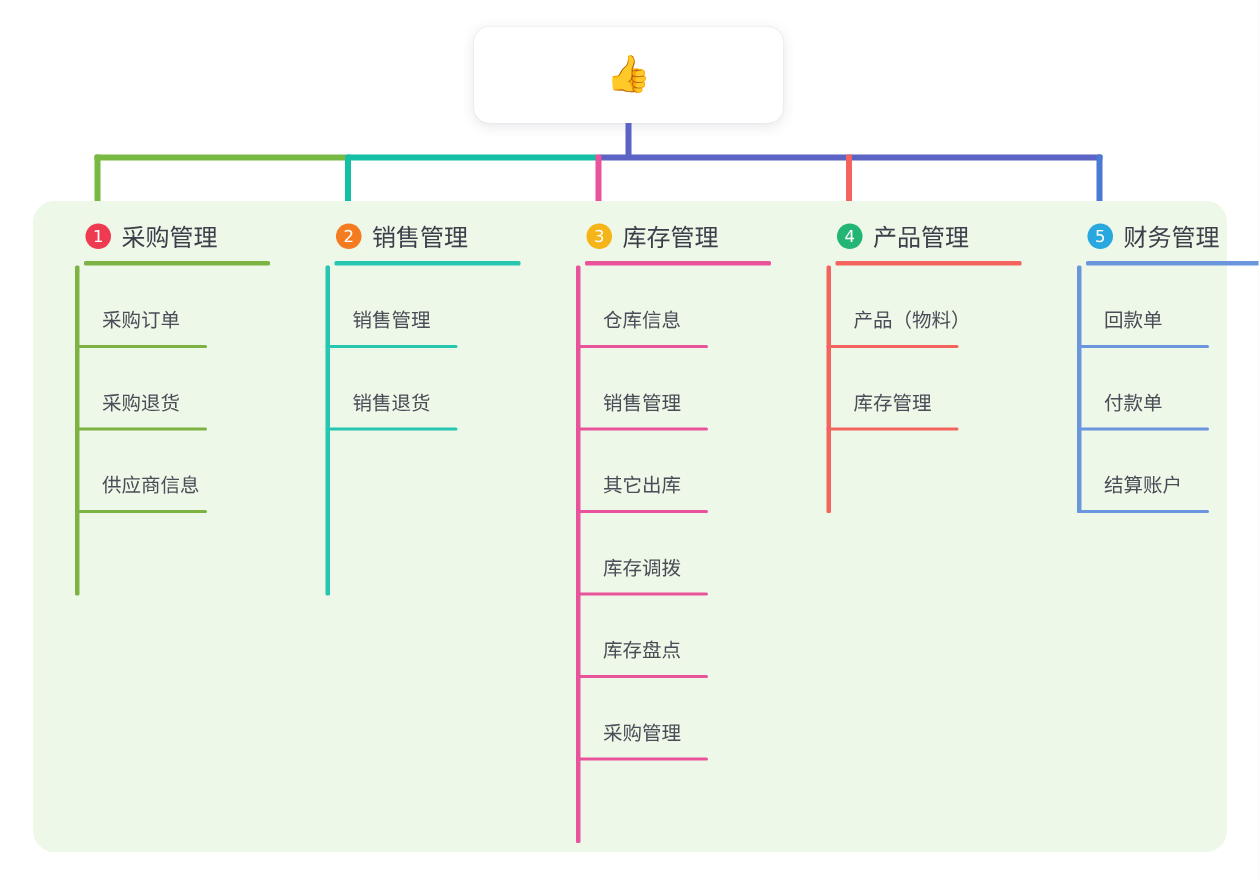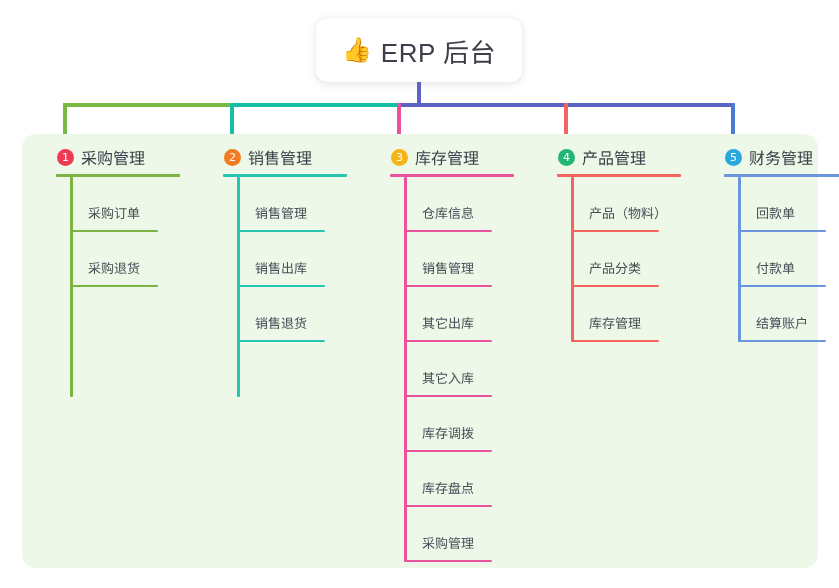--- a/index.html
+++ b/index.html
@@ -126,21 +126,21 @@
     height: 3px;
     width: 124px;
     margin-left: 14px;
     margin-top: 4px;
     border-radius: 1px;
   }
 
   
   .leaves {
     position: relative;
-    margin-left: 28px;
+    margin-left: 8px;
     padding-top: 0;
   }
   .spine {
     position: absolute;
     left: 0;
     top: 0;
     width: 3px;
     border-radius: 1px;
   }
   .leaf {
@@ -166,21 +166,20 @@
     border-radius: 1px;
   }
 </style>
 </head>
 <body>
 
 <div id="mindmap">
 
   <div class="root-node">
     <span class="root-emoji">👍</span>
-    <span class="root-title">ERP 后台</span>
   </div>
 
   <div class="stem-root"></div>
 
   <div id="connector-layer">
       <div class="bus-seg" style="left: 63px; width: 168px; background: rgb(119, 185, 67);"></div>
       <div class="bus-seg" style="left: 231px; width: 168px; background: rgb(21, 191, 165);"></div>
       <div class="bus-seg" style="left: 399px; width: 336px; background: rgb(91, 99, 196);"></div>
       <div class="drop" style="left: 63px; background: rgb(119, 185, 67);"></div>
       <div class="drop" style="left: 230px; background: rgb(21, 191, 165);"></div>
@@ -201,39 +200,39 @@
         <div class="leaves">
           <div class="spine" style="background: rgb(124, 179, 66); height: 220px;"></div>
           <div class="leaf">
             <span class="leaf-label">采购订单</span>
             <div class="leaf-rule" style="background: rgb(124, 179, 66);"></div>
           </div>
           <div class="leaf">
             <span class="leaf-label">采购退货</span>
             <div class="leaf-rule" style="background: rgb(124, 179, 66);"></div>
           </div>
+          <div class="leaf">
+            <span class="leaf-label">供应商信息</span>
+            <div class="leaf-rule" style="background: rgb(124, 179, 66);"></div>
+          </div>
         </div>
       </div>
       <div class="branch" style="left: 187px;">
         <div class="branch-header">
           <span class="badge" style="background: rgb(244, 123, 32);">2</span>
           <span class="branch-title">销售管理</span>
         </div>
         <div class="branch-rule" style="background: rgb(38, 198, 176);"></div>
         <div class="leaves">
           <div class="spine" style="background: rgb(38, 198, 176); height: 220px;"></div>
           <div class="leaf">
             <span class="leaf-label">销售管理</span>
             <div class="leaf-rule" style="background: rgb(38, 198, 176);"></div>
           </div>
           <div class="leaf">
-            <span class="leaf-label">销售出库</span>
-            <div class="leaf-rule" style="background: rgb(38, 198, 176);"></div>
-          </div>
-          <div class="leaf">
             <span class="leaf-label">销售退货</span>
             <div class="leaf-rule" style="background: rgb(38, 198, 176);"></div>
           </div>
         </div>
       </div>
       <div class="branch" style="left: 354px;">
         <div class="branch-header">
           <span class="badge" style="background: rgb(245, 180, 23);">3</span>
           <span class="branch-title">库存管理</span>
         </div>
@@ -246,24 +245,20 @@
           </div>
           <div class="leaf">
             <span class="leaf-label">销售管理</span>
             <div class="leaf-rule" style="background: rgb(233, 83, 156);"></div>
           </div>
           <div class="leaf">
             <span class="leaf-label">其它出库</span>
             <div class="leaf-rule" style="background: rgb(233, 83, 156);"></div>
           </div>
           <div class="leaf">
-            <span class="leaf-label">其它入库</span>
-            <div class="leaf-rule" style="background: rgb(233, 83, 156);"></div>
-          </div>
-          <div class="leaf">
             <span class="leaf-label">库存调拨</span>
             <div class="leaf-rule" style="background: rgb(233, 83, 156);"></div>
           </div>
           <div class="leaf">
             <span class="leaf-label">库存盘点</span>
             <div class="leaf-rule" style="background: rgb(233, 83, 156);"></div>
           </div>
           <div class="leaf">
             <span class="leaf-label">采购管理</span>
             <div class="leaf-rule" style="background: rgb(233, 83, 156);"></div>
@@ -276,24 +271,20 @@
           <span class="branch-title">产品管理</span>
         </div>
         <div class="branch-rule" style="background: rgb(244, 100, 95);"></div>
         <div class="leaves">
           <div class="spine" style="background: rgb(244, 100, 95); height: 165px;"></div>
           <div class="leaf">
             <span class="leaf-label">产品（物料）</span>
             <div class="leaf-rule" style="background: rgb(244, 100, 95);"></div>
           </div>
           <div class="leaf">
-            <span class="leaf-label">产品分类</span>
-            <div class="leaf-rule" style="background: rgb(244, 100, 95);"></div>
-          </div>
-          <div class="leaf">
             <span class="leaf-label">库存管理</span>
             <div class="leaf-rule" style="background: rgb(244, 100, 95);"></div>
           </div>
         </div>
       </div>
       <div class="branch" style="left: 688px;">
         <div class="branch-header">
           <span class="badge" style="background: rgb(41, 168, 224);">5</span>
           <span class="branch-title">财务管理</span>
         </div>

